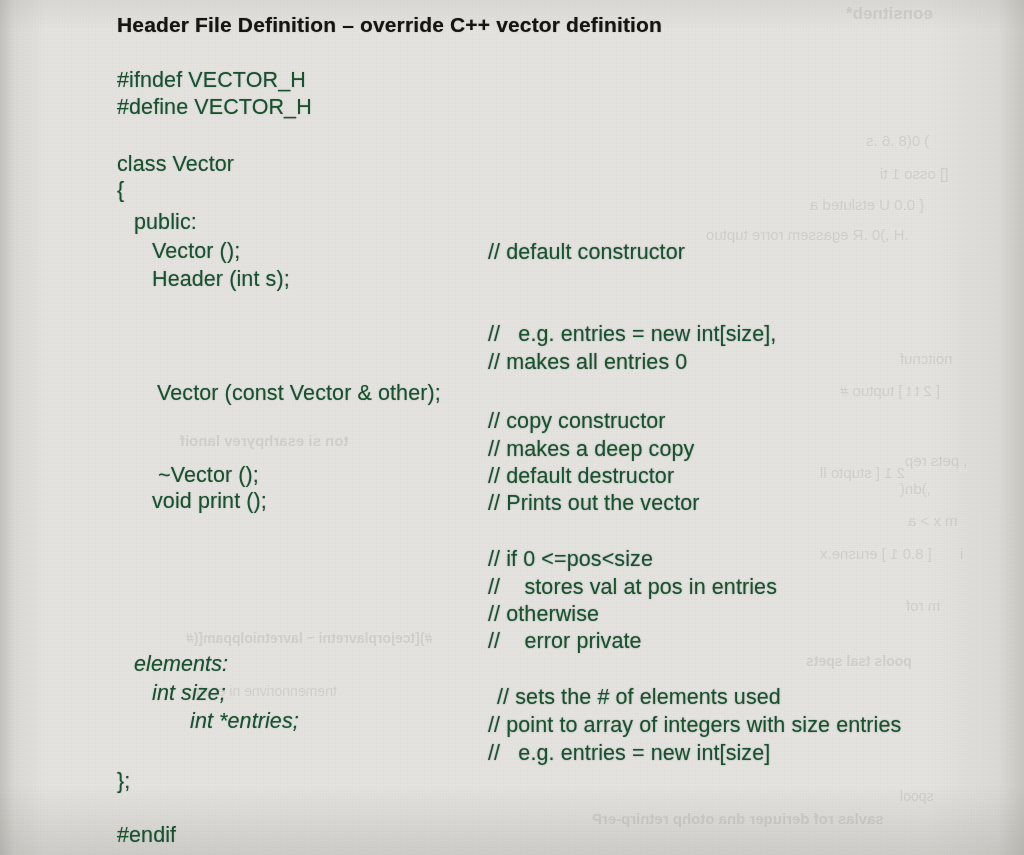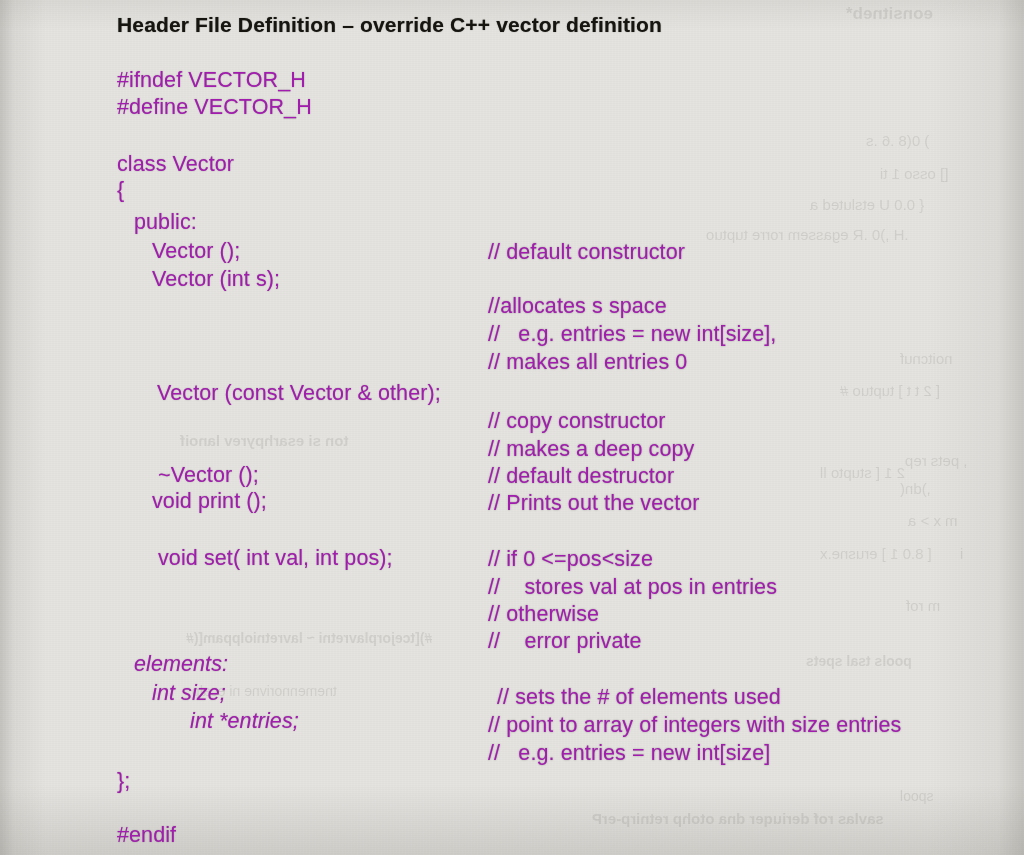--- a/index.html
+++ b/index.html
@@ -58,21 +58,21 @@
   }
 
   
   .sheet {
     position: absolute;
     inset: 0;
   }
   .ln {
     position: absolute;
     white-space: pre;
-    color: #a21caf;
+    color: #14532d;
     font-size: 21.5px;
     line-height: 25px;
     letter-spacing: .1px;
     text-shadow: 0 0 1.2px rgba(40,38,36,0.40);
   }
   .ln.title {
     font-weight: bold;
     font-size: 21px;
     letter-spacing: .15px;
     color: #16150f;
@@ -118,32 +118,30 @@
   <div class="paper-vignette"></div>
 
   <div class="sheet" id="sheet">
     <div class="ln title" style="left:117px; top:12px;">Header File Definition – override C++ vector definition</div>
   <div class="ln" style="left: 117px; top: 68px;">#ifndef VECTOR_H</div>
       <div class="ln" style="left: 117px; top: 95px;">#define VECTOR_H</div>
       <div class="ln" style="left: 117px; top: 152px;">class Vector</div>
       <div class="ln" style="left: 117px; top: 178px;">{</div>
       <div class="ln" style="left: 134px; top: 210px;">public:</div>
       <div class="ln" style="left: 152px; top: 239px;">Vector ();</div>
-      <div class="ln" style="left: 152px; top: 267px;">Vector (int s);</div>
+      <div class="ln" style="left: 152px; top: 267px;">Header (int s);</div>
       <div class="ln" style="left: 157px; top: 381px;">Vector (const Vector &amp; other);</div>
       <div class="ln" style="left: 158px; top: 463px;">~Vector ();</div>
       <div class="ln" style="left: 152px; top: 489px;">void print ();</div>
-      <div class="ln" style="left: 158px; top: 546px;">void set( int val, int pos);</div>
       <div class="ln italic" style="left: 134px; top: 652px;">elements:</div>
       <div class="ln italic" style="left: 152px; top: 681px;">int size;</div>
       <div class="ln italic" style="left: 156px; top: 709px; margin-left: 34px;">int *entries;</div>
       <div class="ln" style="left: 117px; top: 769px;">};</div>
       <div class="ln" style="left: 117px; top: 823px;">#endif</div>
       <div class="ln soft" style="left: 488px; top: 240px;">// default constructor</div>
-      <div class="ln soft" style="left: 488px; top: 294px;">//allocates s space</div>
       <div class="ln soft" style="left: 488px; top: 322px;">//   e.g. entries = new int[size],</div>
       <div class="ln soft" style="left: 488px; top: 350px; text-align: center;">// makes all entries 0</div>
       <div class="ln soft" style="left: 488px; top: 409px;">// copy constructor</div>
       <div class="ln soft" style="left: 488px; top: 437px;">// makes a deep copy</div>
       <div class="ln soft" style="left: 488px; top: 464px;">// default destructor</div>
       <div class="ln soft" style="left: 488px; top: 491px;">// Prints out the vector</div>
       <div class="ln soft" style="left: 488px; top: 547px;">// if 0 &lt;=pos&lt;size</div>
       <div class="ln soft" style="left: 488px; top: 575px;">//    stores val at pos in entries</div>
       <div class="ln soft" style="left: 488px; top: 602px;">// otherwise</div>
       <div class="ln soft" style="left: 488px; top: 629px;">//    error private</div>

